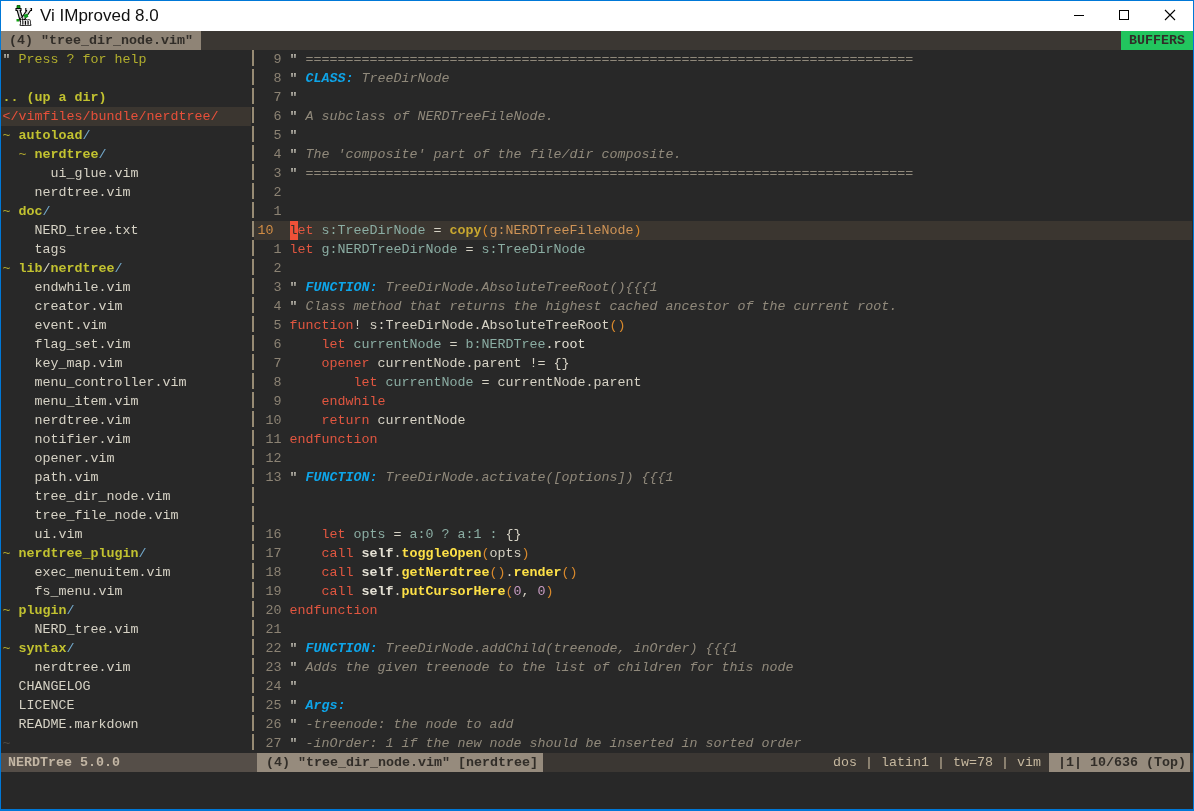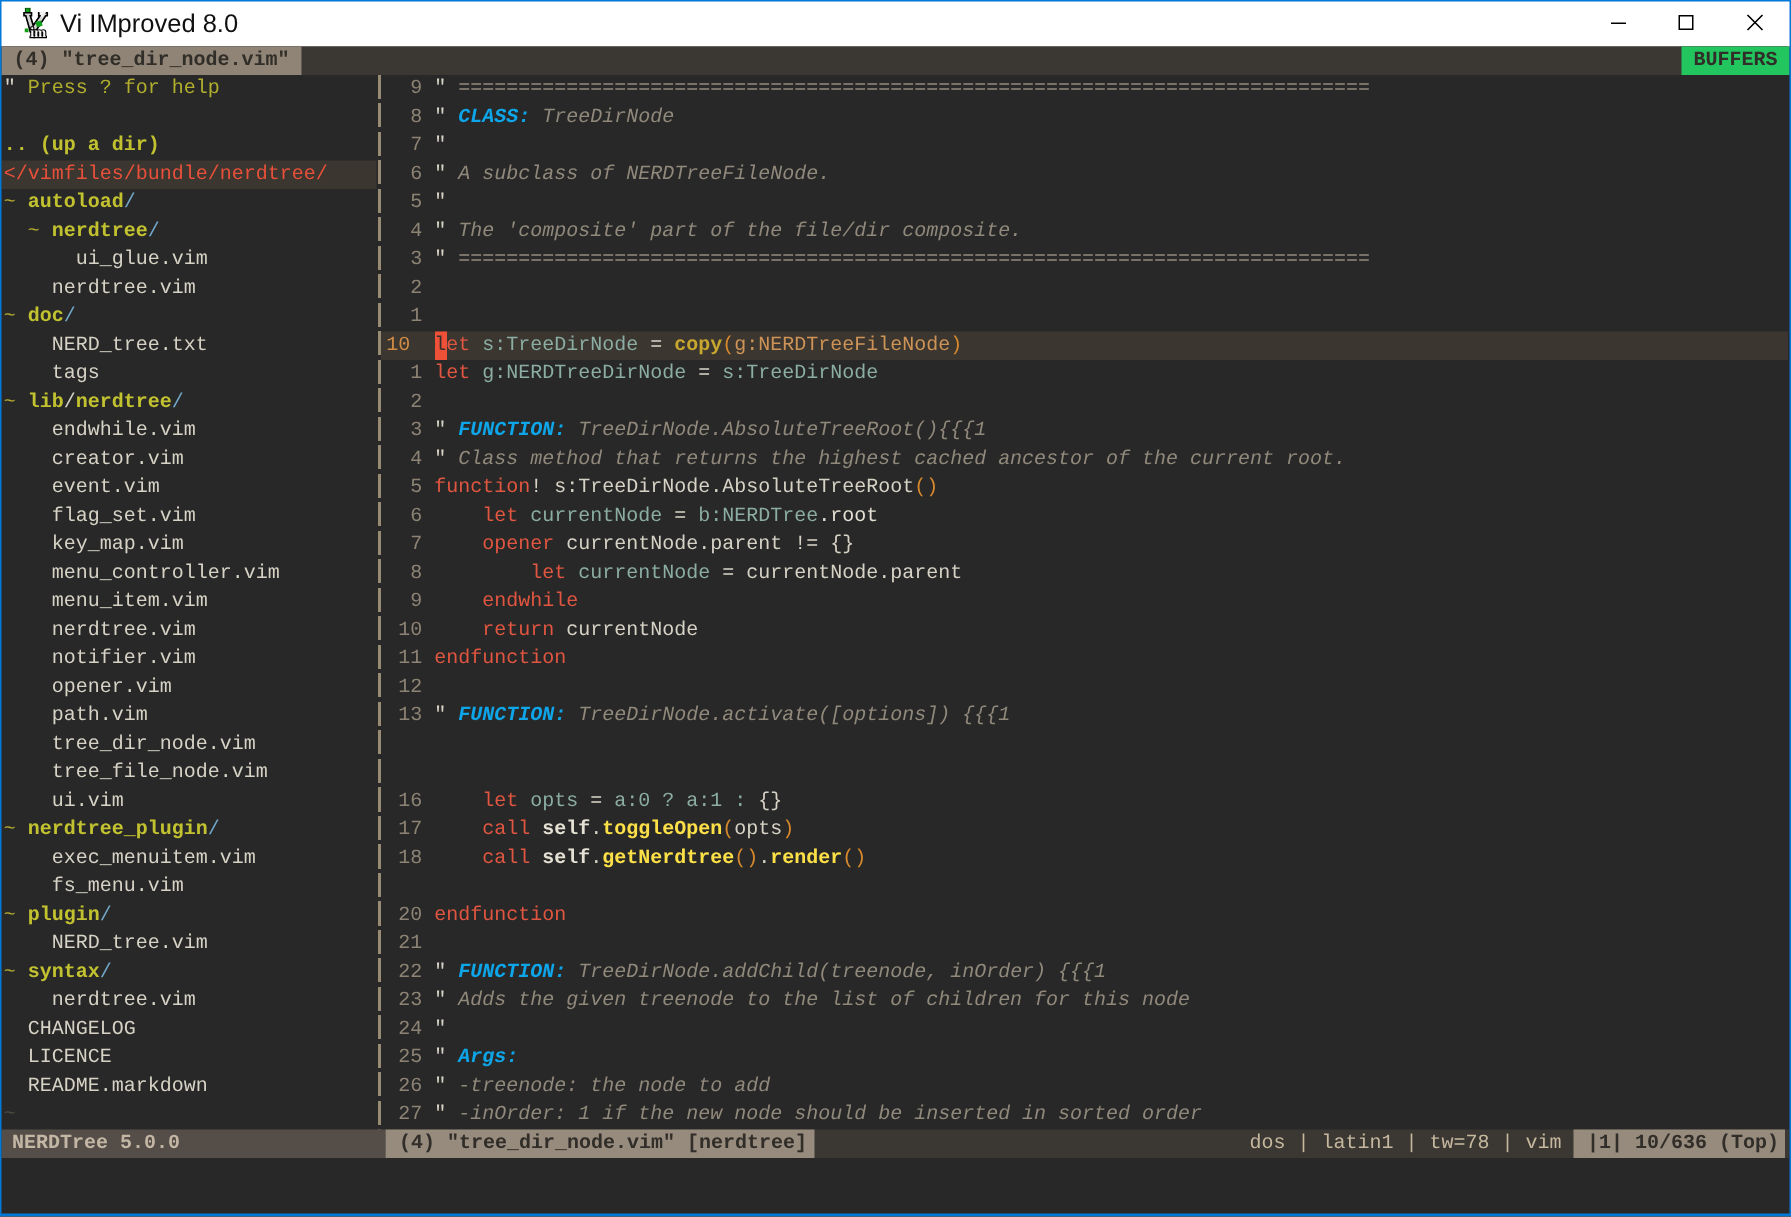--- a/index.html
+++ b/index.html
@@ -107,20 +107,21 @@
 <div class="r" style="left:257.5px;top:354px"><span class="ln">  7 </span><span class="fg">    </span><span class="red">opener</span><span class="fg"> currentNode.parent != {}</span></div>
 <div class="r" style="left:257.5px;top:373px"><span class="ln">  8 </span><span class="fg">        </span><span class="red">let</span><span class="fg"> </span><span class="teal">currentNode</span><span class="fg"> = currentNode.parent</span></div>
 <div class="r" style="left:257.5px;top:392px"><span class="ln">  9 </span><span class="fg">    </span><span class="red">endwhile</span></div>
 <div class="r" style="left:257.5px;top:411px"><span class="ln"> 10 </span><span class="fg">    </span><span class="red">return</span><span class="fg"> currentNode</span></div>
 <div class="r" style="left:257.5px;top:430px"><span class="ln"> 11 </span><span class="red">endfunction</span></div>
 <div class="r" style="left:257.5px;top:449px"><span class="ln"> 12 </span></div>
 <div class="r" style="left:257.5px;top:468px"><span class="ln"> 13 </span><span class="fg">" </span><span class="cmb">FUNCTION:</span><span class="cm"> TreeDirNode.activate([options]) {{{1</span></div>
 <div class="r" style="left:257.5px;top:525px"><span class="ln"> 16 </span><span class="fg">    </span><span class="red">let</span><span class="fg"> </span><span class="teal">opts</span><span class="fg"> = </span><span class="teal">a:0 ? a:1 :</span><span class="fg"> {}</span></div>
 <div class="r" style="left:257.5px;top:544px"><span class="ln"> 17 </span><span class="fg">    </span><span class="red">call</span><span class="fg"> </span><span class="bold wh">self</span><span class="fg">.</span><span class="fn">toggleOpen</span><span class="par">(</span><span class="fg">opts</span><span class="par">)</span></div>
 <div class="r" style="left:257.5px;top:563px"><span class="ln"> 18 </span><span class="fg">    </span><span class="red">call</span><span class="fg"> </span><span class="bold wh">self</span><span class="fg">.</span><span class="fn">getNerdtree</span><span class="par">()</span><span class="fg">.</span><span class="fn">render</span><span class="par">()</span></div>
+<div class="r" style="left:257.5px;top:582px"><span class="ln"> 19 </span><span class="fg">    </span><span class="red">call</span><span class="fg"> </span><span class="bold wh">self</span><span class="fg">.</span><span class="fn">putCursorHere</span><span class="par">(</span><span class="lav">0</span><span class="fg">, </span><span class="lav">0</span><span class="par">)</span></div>
 <div class="r" style="left:257.5px;top:601px"><span class="ln"> 20 </span><span class="red">endfunction</span></div>
 <div class="r" style="left:257.5px;top:620px"><span class="ln"> 21 </span></div>
 <div class="r" style="left:257.5px;top:639px"><span class="ln"> 22 </span><span class="fg">" </span><span class="cmb">FUNCTION:</span><span class="cm"> TreeDirNode.addChild(treenode, inOrder) {{{1</span></div>
 <div class="r" style="left:257.5px;top:658px"><span class="ln"> 23 </span><span class="fg">" </span><span class="cm">Adds the given treenode to the list of children for this node</span></div>
 <div class="r" style="left:257.5px;top:677px"><span class="ln"> 24 </span><span class="fg">"</span></div>
 <div class="r" style="left:257.5px;top:696px"><span class="ln"> 25 </span><span class="fg">" </span><span class="cmb">Args:</span></div>
 <div class="r" style="left:257.5px;top:715px"><span class="ln"> 26 </span><span class="fg">" </span><span class="cm">-treenode: the node to add</span></div>
 <div class="r" style="left:257.5px;top:734px"><span class="ln"> 27 </span><span class="fg">" </span><span class="cm">-inOrder: 1 if the new node should be inserted in sorted order</span></div>
 <div class="abs" style="left:1px;top:753px;width:255.5px;height:19px;background:#554e48"></div>
 <div class="abs" style="left:256.5px;top:753px;width:936.5px;height:19px;background:#3b3733"></div>

